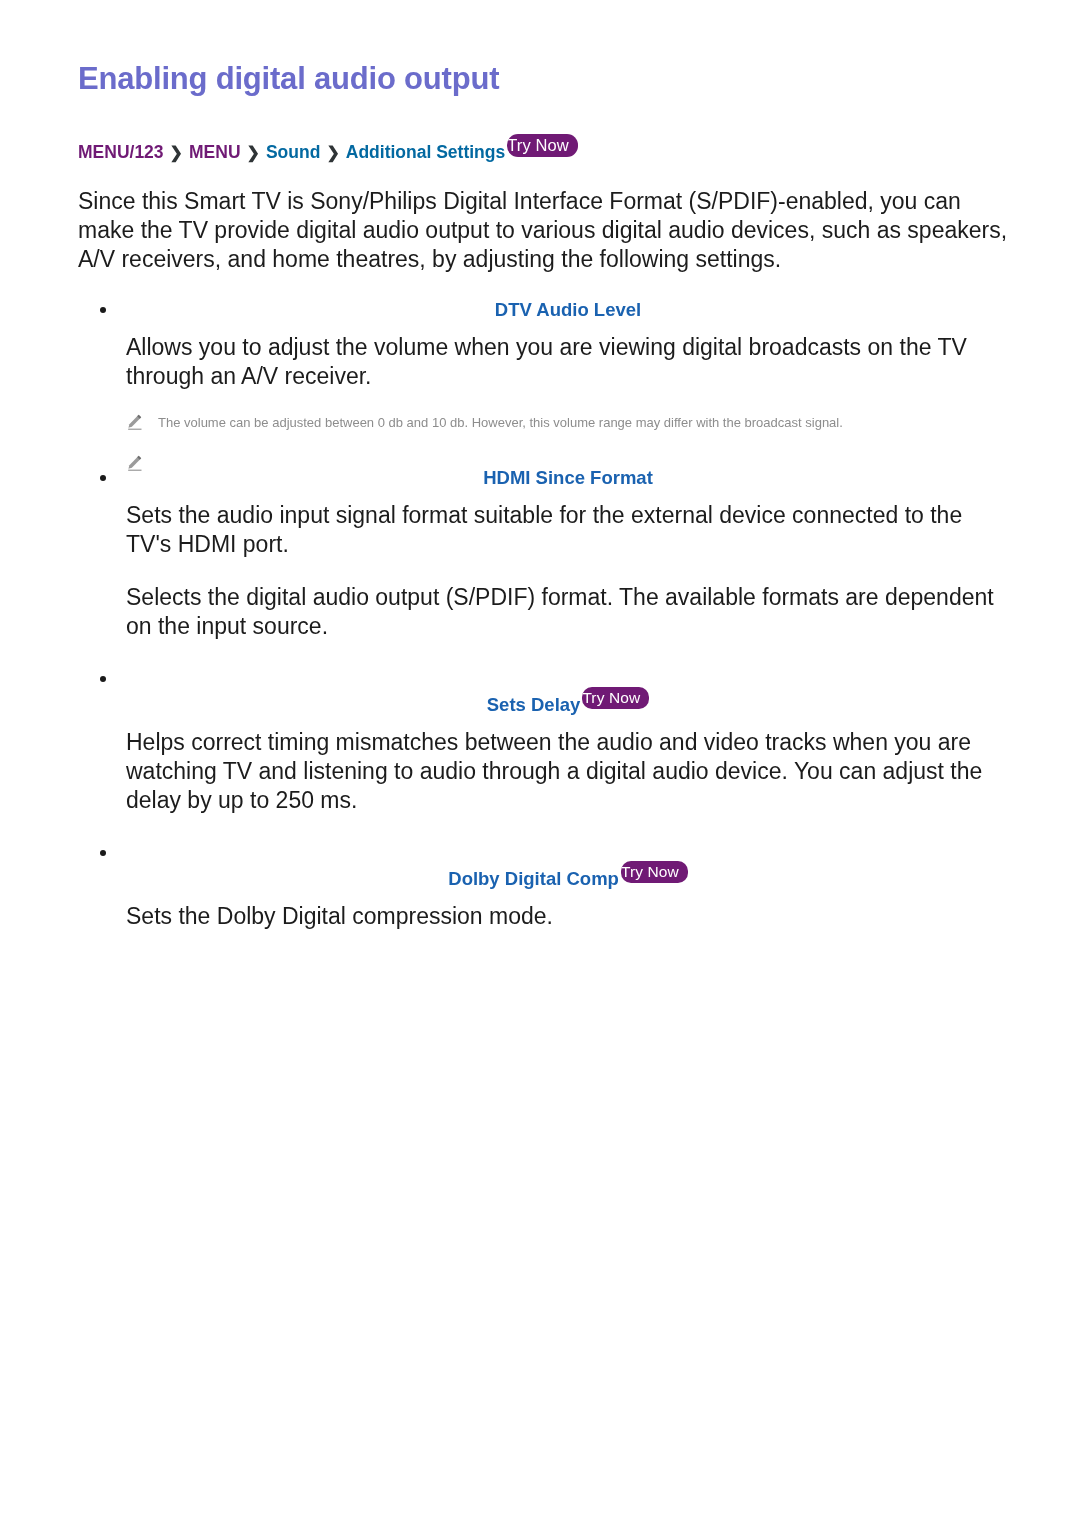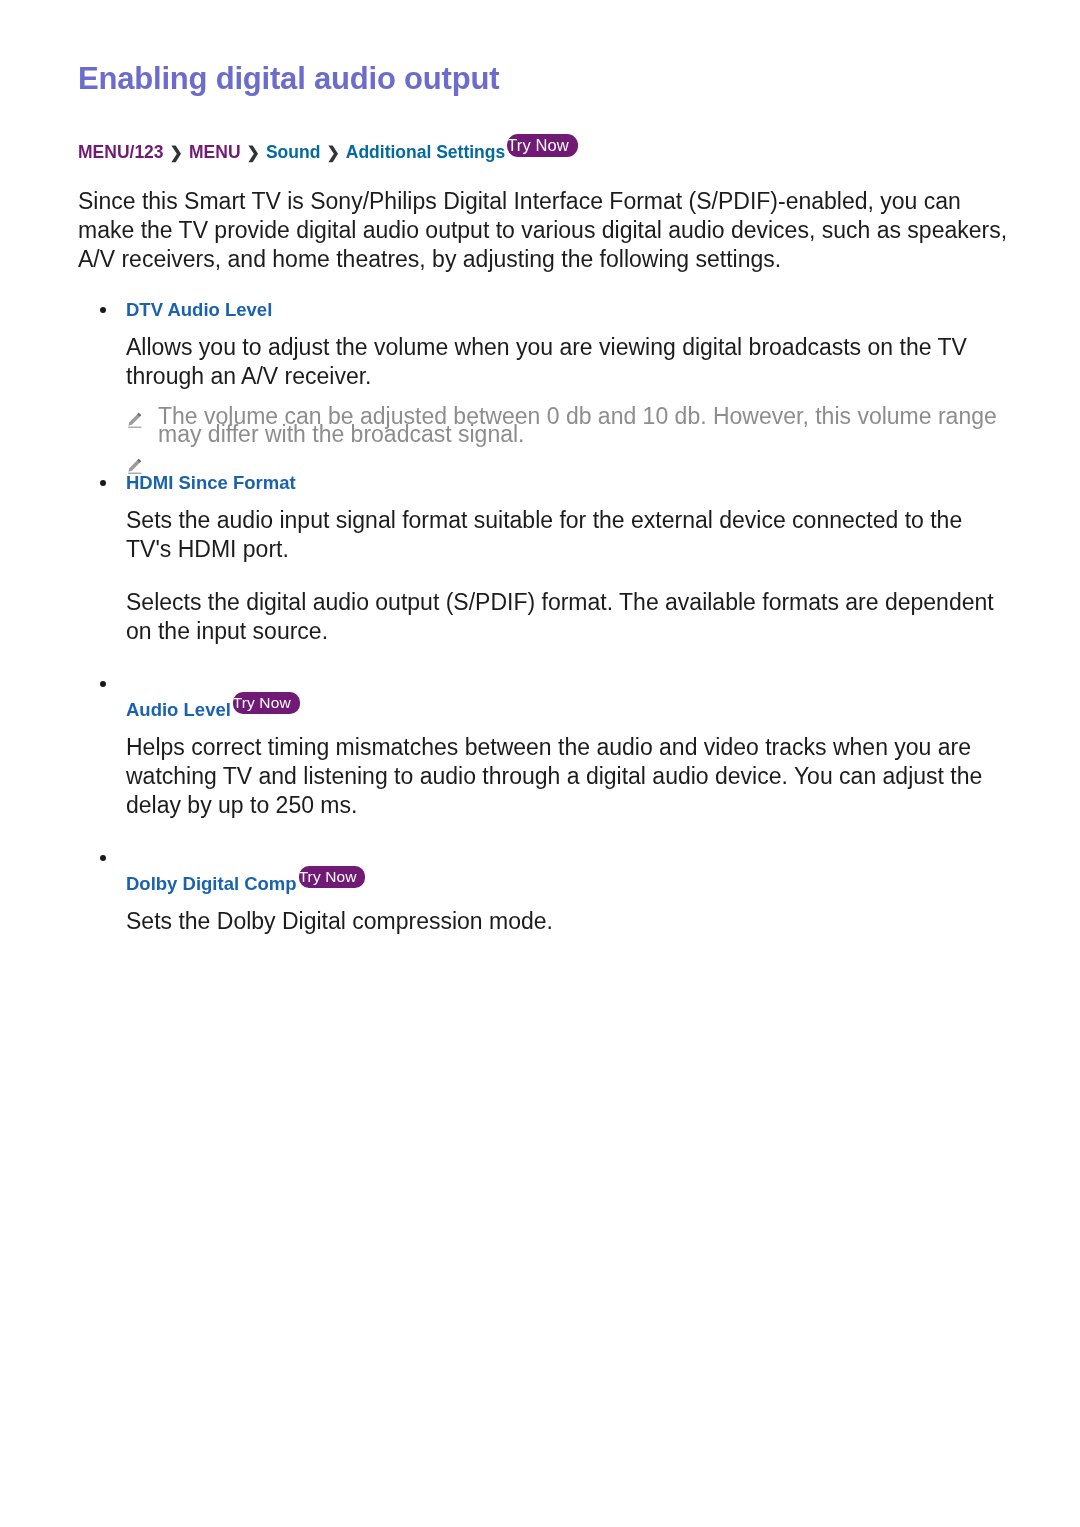--- a/index.html
+++ b/index.html
@@ -95,38 +95,39 @@
   
   .bullet-head {
     position: relative;
     margin: 0 0 10px 0;
     padding-left: 48px;
     font-size: 18.5px;
     font-weight: bold;
     color: #1a62b0;
     line-height: 27px;
     white-space: nowrap;
+    text-align: center;
   }
   .bullet-head .dot {
     position: absolute;
     left: 22px;
     top: 11px;
     width: 6px;
     height: 6px;
     border-radius: 50%;
     background: #1a1a1a;
   }
 
   
   .note {
     position: relative;
     padding-left: 80px;
     margin: 0 0 10px 0;
-    font-size: 23px;
-    line-height: 18px;
+    font-size: 13px;
+    line-height: 31px;
     color: #8d8d8d;
     max-width: 1000px;
   }
   .note .pencil {
     position: absolute;
     left: 48px;
     top: 4px;
     width: 17px;
     height: 18px;
     display: block;
@@ -181,21 +182,21 @@
   </div>
   <p class="para indent">Sets the audio input signal format suitable for the external device connected to the TV's HDMI port.</p>
 
   <div class="gap-sm"></div>
 
   <p class="para indent">Selects the digital audio output (S/PDIF) format. The available formats are dependent on the input source.</p>
 
   <div class="gap-sm"></div>
 
   <div class="bullet-head">
-    <span class="dot"></span><span>Audio Level</span><span class="trynow in-heading">Try Now</span>
+    <span class="dot"></span><span>Sets Delay</span><span class="trynow in-heading">Try Now</span>
   </div>
   <p class="para indent">Helps correct timing mismatches between the audio and video tracks when you are watching TV and listening to audio through a digital audio device. You can adjust the delay by up to 250 ms.</p>
 
   <div class="gap-sm"></div>
 
   <div class="bullet-head">
     <span class="dot"></span><span>Dolby Digital Comp</span><span class="trynow in-heading">Try Now</span>
   </div>
   <p class="para indent">Sets the Dolby Digital compression mode.</p>
 

